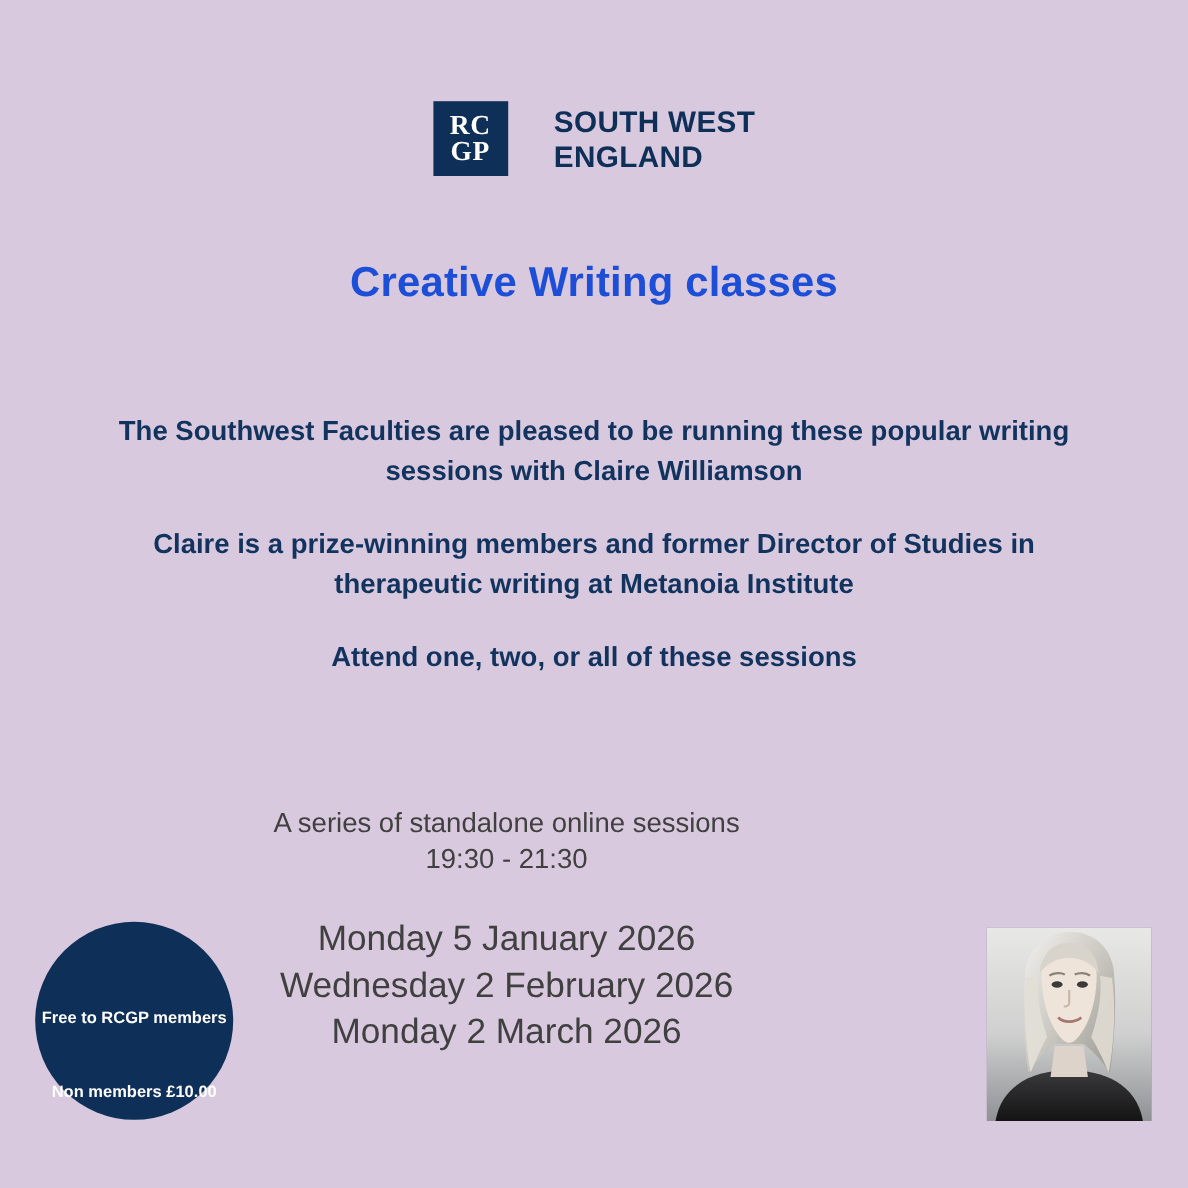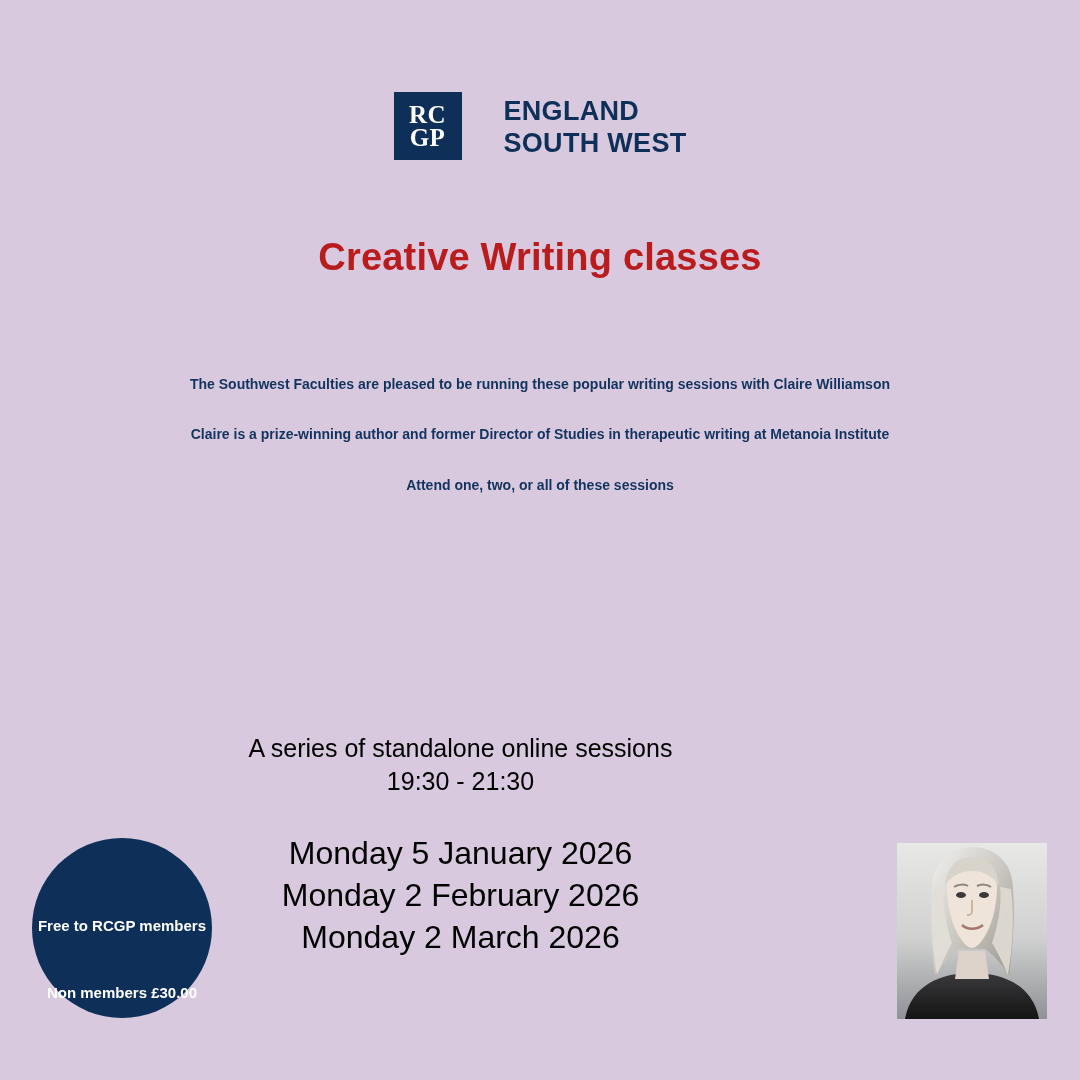--- a/index.html
+++ b/index.html
@@ -60,49 +60,49 @@
   
   .headline {
     position: absolute;
     top: 236px;
     left: 0;
     width: 1080px;
     text-align: center;
     font-size: 38px;
     font-weight: 700;
     letter-spacing: 0.2px;
-    color: #b91c1c;
+    color: #1d4ed8;
   }
 
   
   .body-block {
     position: absolute;
     top: 374px;
     left: 90px;
     width: 900px;
     text-align: center;
   }
   .body-block p {
-    font-size: 14px;
+    font-size: 25px;
     font-weight: 700;
     line-height: 1.45;
     color: #12335e;
   }
   .body-block p.gap-1 { margin-top: 30px; }
   .body-block p.gap-2 { margin-top: 30px; }
   .body-block p.gap-3 { margin-top: 30px; }
 
   
   .sessions {
     position: absolute;
     top: 732px;
     left: 0;
     width: 921px;
     text-align: center;
-    color: #000000;
+    color: #404040;
   }
   .sessions .line {
     font-size: 25px;
     font-weight: 400;
     line-height: 1.32;
   }
   .sessions .dates {
     margin-top: 34px;
   }
   .sessions .dates .line { font-size: 32px; }
@@ -147,46 +147,46 @@
 </style>
 </head>
 <body>
 
 <div class="logo-block">
   <div class="logo-mark">
     <span class="rc">RC</span>
     <span class="gp">GP</span>
   </div>
   <div class="logo-text">
+    <div>SOUTH WEST</div>
     <div>ENGLAND</div>
-    <div>SOUTH WEST</div>
   </div>
 </div>
 
 <div class="headline">Creative Writing classes</div>
 
 <div class="body-block">
   <p class="gap-0">The Southwest Faculties are pleased to be running these popular writing sessions with Claire Williamson</p>
-  <p class="gap-1">Claire is a prize-winning author and former Director of Studies  in therapeutic writing at Metanoia Institute</p>
+  <p class="gap-1">Claire is a prize-winning members and former Director of Studies  in therapeutic writing at Metanoia Institute</p>
   <p class="gap-3">Attend one, two, or all of these sessions</p>
 </div>
 
 <div class="sessions">
   <div class="line">A series of standalone online sessions</div>
   <div class="line">19:30 - 21:30</div>
   <div class="dates">
     <div class="line">Monday 5 January 2026</div>
-    <div class="line">Monday 2 February 2026</div>
+    <div class="line">Wednesday 2 February 2026</div>
     <div class="line">Monday 2 March 2026</div>
   </div>
 </div>
 
 <div class="price-circle">
   <span>Free to RCGP members</span>
-  <span>Non members £30.00</span>
+  <span>Non members £10.00</span>
 </div>
 
 <div class="portrait">
   <svg viewBox="0 0 150 176" preserveAspectRatio="none">
     <defs>
       <linearGradient id="bg" x1="0" y1="0" x2="0" y2="1">
         <stop offset="0%" stop-color="#e8e8e6"></stop>
         <stop offset="55%" stop-color="#cfd0cf"></stop>
         <stop offset="100%" stop-color="#8f9195"></stop>
       </linearGradient>

